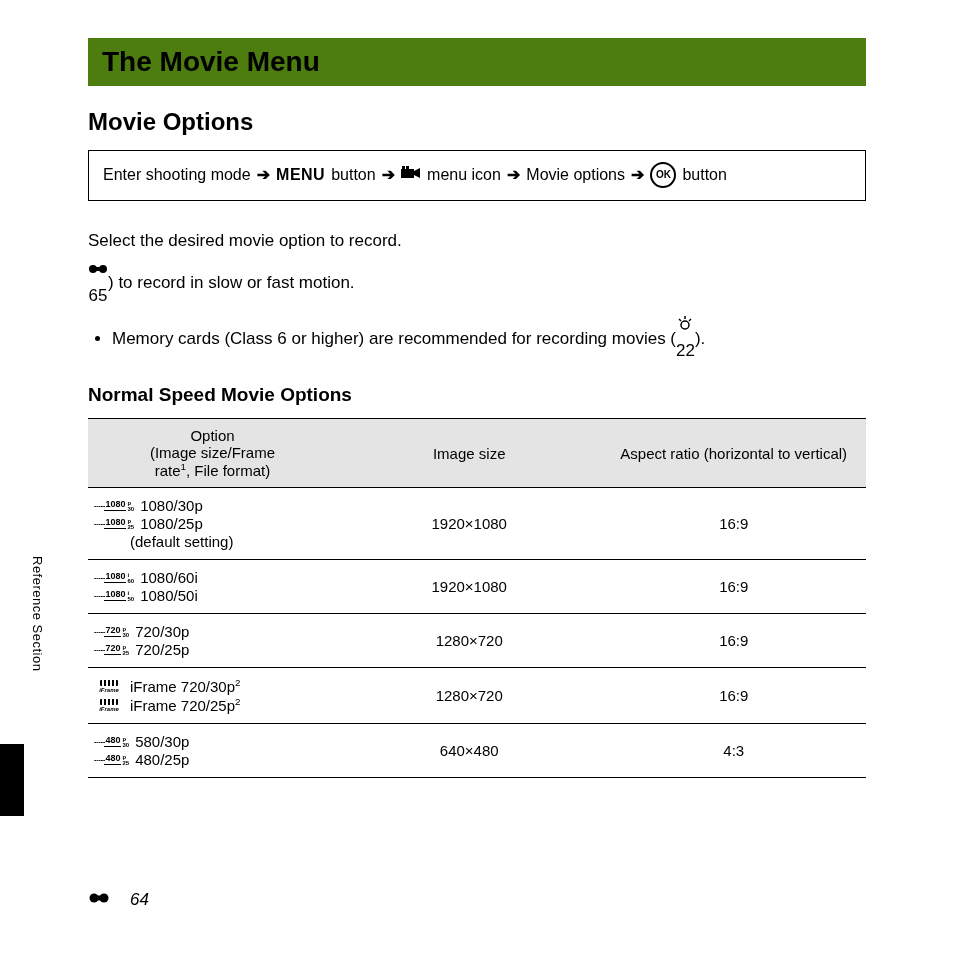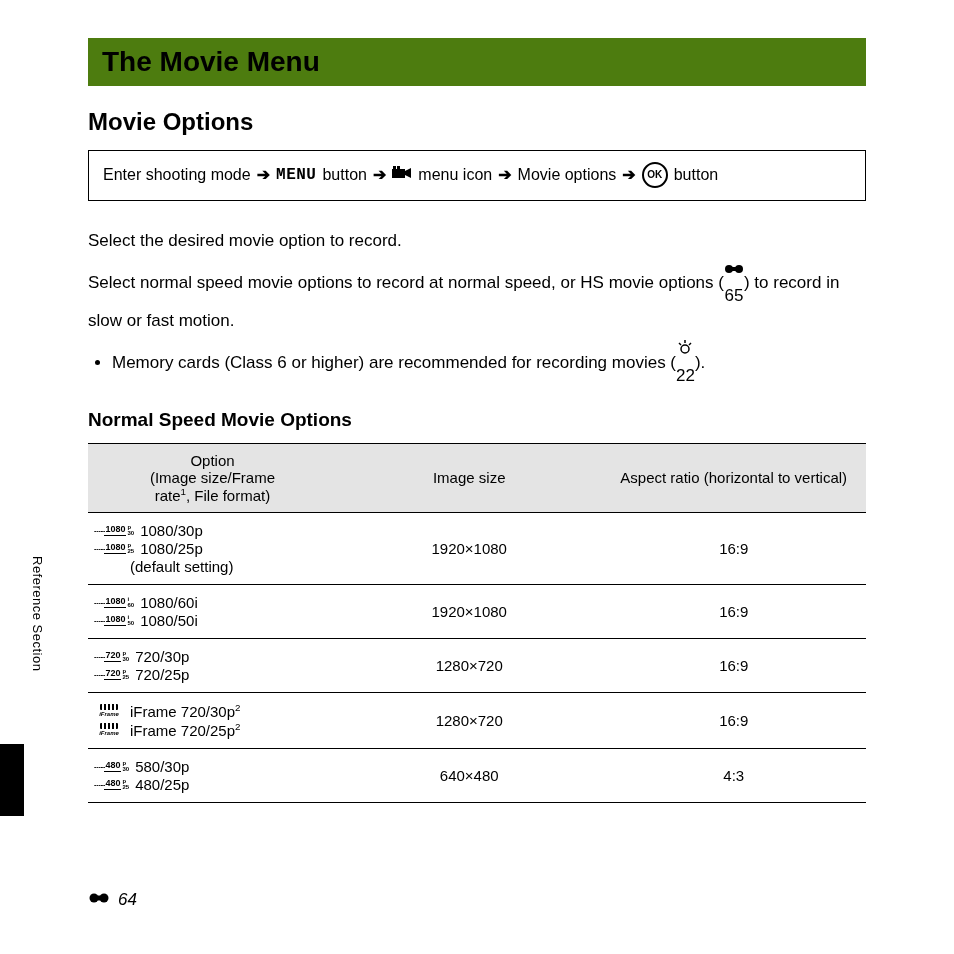--- a/index.html
+++ b/index.html
@@ -38,21 +38,21 @@
     padding: 10px 14px;
     font-size: 16px;
     margin-bottom: 28px;
     display: flex;
     align-items: center;
     flex-wrap: wrap;
     gap: 4px 6px;
     line-height: 1.8;
   }
   .nav-box .menu-label {
-    font-family: Liberation Mono, monospace;
+    font-family: Liberation Sans, sans-serif;
     font-weight: 900;
     letter-spacing: 0.5px;
   }
   .arrow {
     font-weight: 700;
   }
   .ok-button {
     display: inline-flex;
     align-items: center;
     justify-content: center;
@@ -191,21 +191,21 @@
     background: #000;
   }
   .page-num {
     position: absolute;
     left: 88px;
     bottom: 44px;
     font-size: 17px;
     font-style: italic;
     display: flex;
     align-items: center;
-    gap: 8px;
+    gap: 20px;
   }
   .link-icon {
     display: inline-block;
     vertical-align: middle;
   }
   .light-icon {
     display: inline-block;
     vertical-align: middle;
   }
 </style>
@@ -238,21 +238,21 @@
     <span class="arrow">➔</span>
     <span>Movie options</span>
     <span class="arrow">➔</span>
     <span class="ok-button">OK</span>
     <span>button</span>
   </div>
 
   <div class="body-text">
     <p>Select the desired movie option to record.</p>
     <p>
-      <span>Select normal speed movie options to record at normal speed, or HS movie options (</span><span class="ref-link">
+      <span class="ref-link">
           <span class="link-icon"><svg width="20" height="14" viewBox="0 0 20 14">
               <circle cx="5" cy="7" r="4" fill="#000"></circle>
               <circle cx="15" cy="7" r="4" fill="#000"></circle>
               <rect x="5" y="5" width="10" height="4" fill="#000"></rect>
             </svg></span>
           <span>65</span>
         </span><span>) to record in slow or fast motion.</span>
     </p>
   </div>
 

